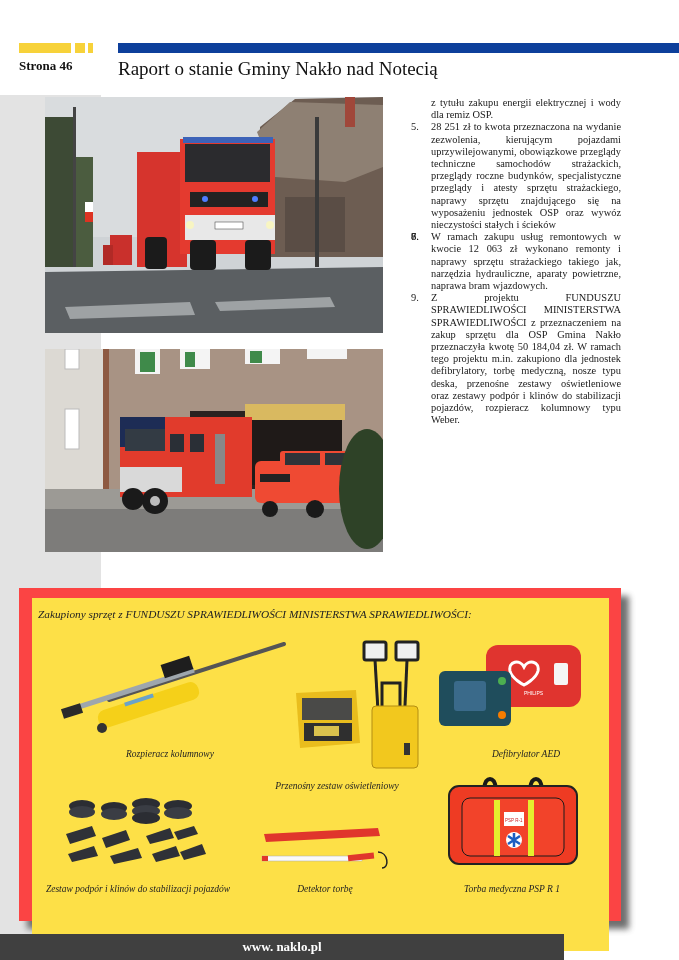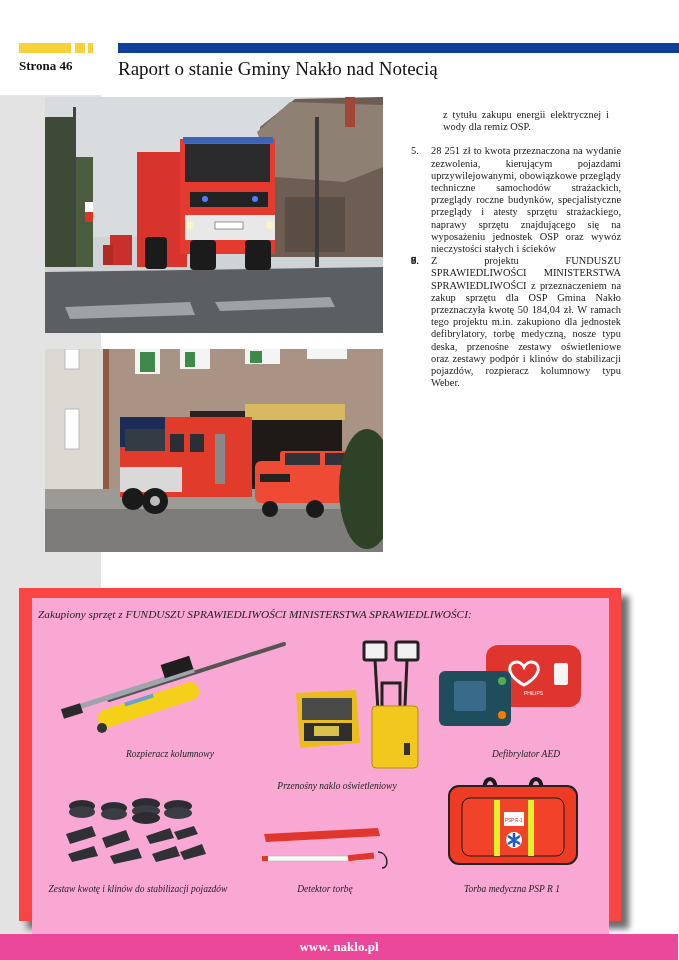--- a/index.html
+++ b/index.html
@@ -16,36 +16,36 @@
   .gray-band { position: absolute; left: 0; top: 95px; width: 101px; height: 839px; background: #e3e3e3; }
 
   
   .photo { position: absolute; overflow: hidden; }
   .photo svg { display: block; width: 100%; height: 100%; }
   .photo1 { left: 45px; top: 97px; width: 338px; height: 236px; }
   .photo2 { left: 45px; top: 349px; width: 338px; height: 203px; }
 
   
   .text-col { position: absolute; left: 407px; top: 97px; width: 214px; font-family: "Liberation Serif", serif; font-size: 10.4px; line-height: 12.2px; color: #1a1a1a; text-align: justify; }
-  .text-col p { margin: 12px; }
+  .text-col p { margin: 0; }
   .cont { padding-left: 24px; }
   .li { position: relative; padding-left: 24px; }
   .li .num { position: absolute; left: 4px; top: 0; }
 
   
   .frame-shadow { position: absolute; left: 27px; top: 596px; width: 602px; height: 333px; background: #555; filter: blur(3px); opacity: 0.85; }
   .frame { position: absolute; left: 19px; top: 588px; width: 602px; height: 333px; background: #fb4444; }
-  .frame-inner { position: absolute; left: 13px; top: 10px; width: 577px; height: 353px; background: #f9a8d4; }
+  .frame-inner { position: absolute; left: 13px; top: 10px; width: 577px; height: 353px; background: #fde047; }
   .frame-title { position: absolute; left: 6px; top: 10px; font-family: "Liberation Serif", serif; font-style: italic; font-size: 11.3px; color: #222; white-space: nowrap; }
   .item { position: absolute; }
   .item svg { display: block; }
   .caption { position: absolute; font-family: "Liberation Serif", serif; font-style: italic; font-size: 9.5px; color: #222; white-space: nowrap; transform: translateX(-50%); }
 
   
-  .footer { position: absolute; left: 0; top: 934px; width: 678px; height: 26px; background: #ec4899; }
+  .footer { position: absolute; left: 0; top: 934px; width: 564px; height: 26px; background: #404040; }
   .footer-url { position: absolute; left: 0; right: 0; top: 5px; text-align: center; font-family: "Liberation Serif", serif; font-weight: bold; font-size: 13px; color: #ffffff; }
 </style>
 </head>
 <body>
 
 <div class="hdr-yellow" style="left:19px;width:52px;"></div>
 <div class="hdr-yellow" style="left:75px;width:10px;"></div>
 <div class="hdr-yellow" style="left:88px;width:5px;"></div>
 <div class="hdr-blue"></div>
 <div class="page-num">Strona 46</div>
@@ -149,20 +149,21 @@
     <span>28 251 zł to kwota przeznaczona na wydanie zezwolenia, kierującym pojazdami uprzywilejowanymi, obowiązkowe przeglądy techniczne samochodów strażackich, przeglądy roczne budynków, specjalistyczne przeglądy i atesty sprzętu strażackiego, naprawy sprzętu znajdującego się na wyposażeniu jednostek OSP oraz wywóz nieczystości stałych i ścieków</span>
   </div>
   <div class="li">
     <span class="num">6.</span>
   </div>
   <div class="li">
     <span class="num">7.</span>
   </div>
   <div class="li">
     <span class="num">8.</span>
+    <span>W ramach zakupu usług remontowych w kwocie 12 063 zł wykonano remonty i naprawy sprzętu strażackiego takiego jak, narzędzia hydrauliczne, aparaty powietrzne, naprawa bram wjazdowych.</span>
   </div>
   <div class="li">
     <span class="num">9.</span>
     <span>Z projektu FUNDUSZU SPRAWIEDLIWOŚCI MINISTERSTWA SPRAWIEDLIWOŚCI z przeznaczeniem na zakup sprzętu dla OSP Gmina Nakło przeznaczyła kwotę 50 184,04 zł. W ramach tego projektu m.in. zakupiono dla jednostek defibrylatory, torbę medyczną, nosze typu deska, przenośne zestawy oświetleniowe oraz zestawy podpór i klinów do stabilizacji pojazdów, rozpieracz kolumnowy typu Weber.</span>
   </div>
 </div>
 
 <div class="frame-shadow"></div>
 <div class="frame">
   <div class="frame-inner">
@@ -189,21 +190,21 @@
         <line x1="113" y1="22" x2="110" y2="90" stroke="#222" stroke-width="3"></line>
         <rect x="88" y="45" width="18" height="25" fill="none" stroke="#222" stroke-width="3"></rect>
         <rect x="78" y="68" width="46" height="62" rx="4" fill="#f2c81e" stroke="#b48e12"></rect>
         <rect x="110" y="105" width="6" height="12" fill="#333"></rect>
         <polygon points="2,55 62,52 66,105 6,110" fill="#e9bd1d"></polygon>
         <rect x="8" y="60" width="50" height="22" fill="#4a4a48"></rect>
         <rect x="10" y="85" width="48" height="18" fill="#2f2f2f"></rect>
         <rect x="20" y="88" width="25" height="10" fill="#d9c14d"></rect>
       </svg>
     </div>
-    <div class="caption" style="left:305px;top:183px;">Przenośny naklo oświetleniowy</div>
+    <div class="caption" style="left:305px;top:183px;">Przenośny zestaw oświetleniowy</div>
 
     <div class="item" style="left:404px;top:45px;">
       <svg width="150" height="90" viewBox="0 0 150 90">
         <rect x="50" y="2" width="95" height="62" rx="12" fill="#e0342f"></rect>
         <path d="M88 24 C84 16 72 18 74 28 C76 36 88 42 88 42 C88 42 100 36 102 28 C104 18 92 16 88 24 Z" fill="none" stroke="#fff" stroke-width="3"></path>
         <rect x="118" y="20" width="14" height="22" rx="2" fill="#f5f5f5"></rect>
         <rect x="3" y="28" width="72" height="55" rx="6" fill="#1f4d5c"></rect>
         <rect x="18" y="38" width="32" height="30" rx="3" fill="#3a6a8a"></rect>
         <circle cx="66" cy="38" r="4" fill="#4caf50"></circle>
         <circle cx="66" cy="72" r="4" fill="#f57c00"></circle>
@@ -226,21 +227,21 @@
         <polygon points="4,38 30,30 34,40 8,48" fill="#2f3137"></polygon>
         <polygon points="40,42 64,34 68,44 44,52" fill="#2f3137"></polygon>
         <polygon points="6,58 32,50 36,60 10,66" fill="#2f3137"></polygon>
         <polygon points="48,60 76,52 80,62 52,68" fill="#2f3137"></polygon>
         <polygon points="84,40 108,32 112,42 88,48" fill="#2f3137"></polygon>
         <polygon points="112,36 132,30 136,38 116,44" fill="#2f3137"></polygon>
         <polygon points="90,58 114,50 118,60 94,66" fill="#2f3137"></polygon>
         <polygon points="118,56 140,48 144,58 122,64" fill="#2f3137"></polygon>
       </svg>
     </div>
-    <div class="caption" style="left:106px;top:286px;">Zestaw kwotę i klinów do stabilizacji pojazdów</div>
+    <div class="caption" style="left:106px;top:286px;">Zestaw podpór i klinów do stabilizacji pojazdów</div>
 
     <div class="item" style="left:228px;top:230px;">
       <svg width="140" height="45" viewBox="0 0 140 45">
         <polygon points="4,6 118,0 120,8 6,14" fill="#e0362c"></polygon>
         <rect x="2" y="28" width="100" height="5" fill="#fafafa" stroke="#aaa" stroke-width="0.5"></rect>
         <rect x="2" y="28" width="6" height="5" fill="#e0362c"></rect>
         <rect x="88" y="26" width="26" height="6" fill="#e0362c" transform="rotate(-6 100 29)"></rect>
         <path d="M118 24 C128 24 130 40 122 40" fill="none" stroke="#222" stroke-width="1.5"></path>
       </svg>
     </div>

